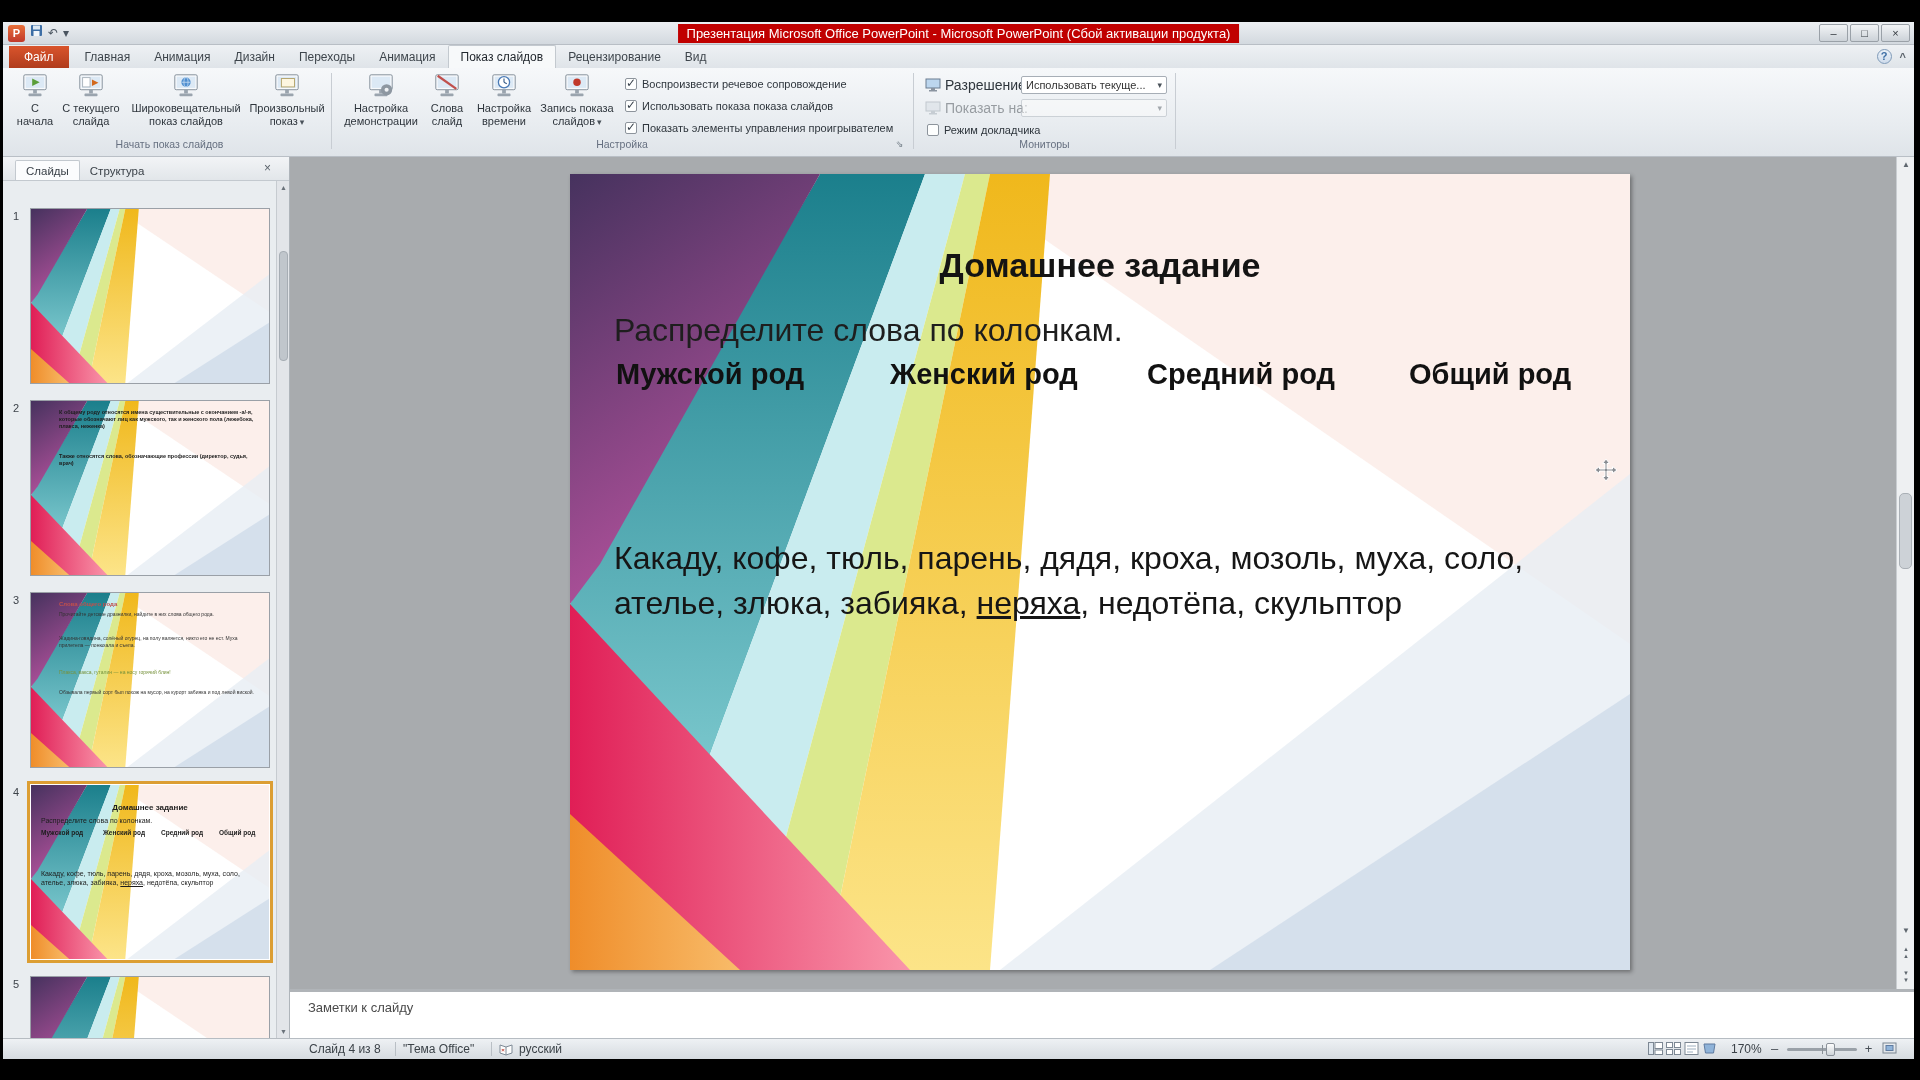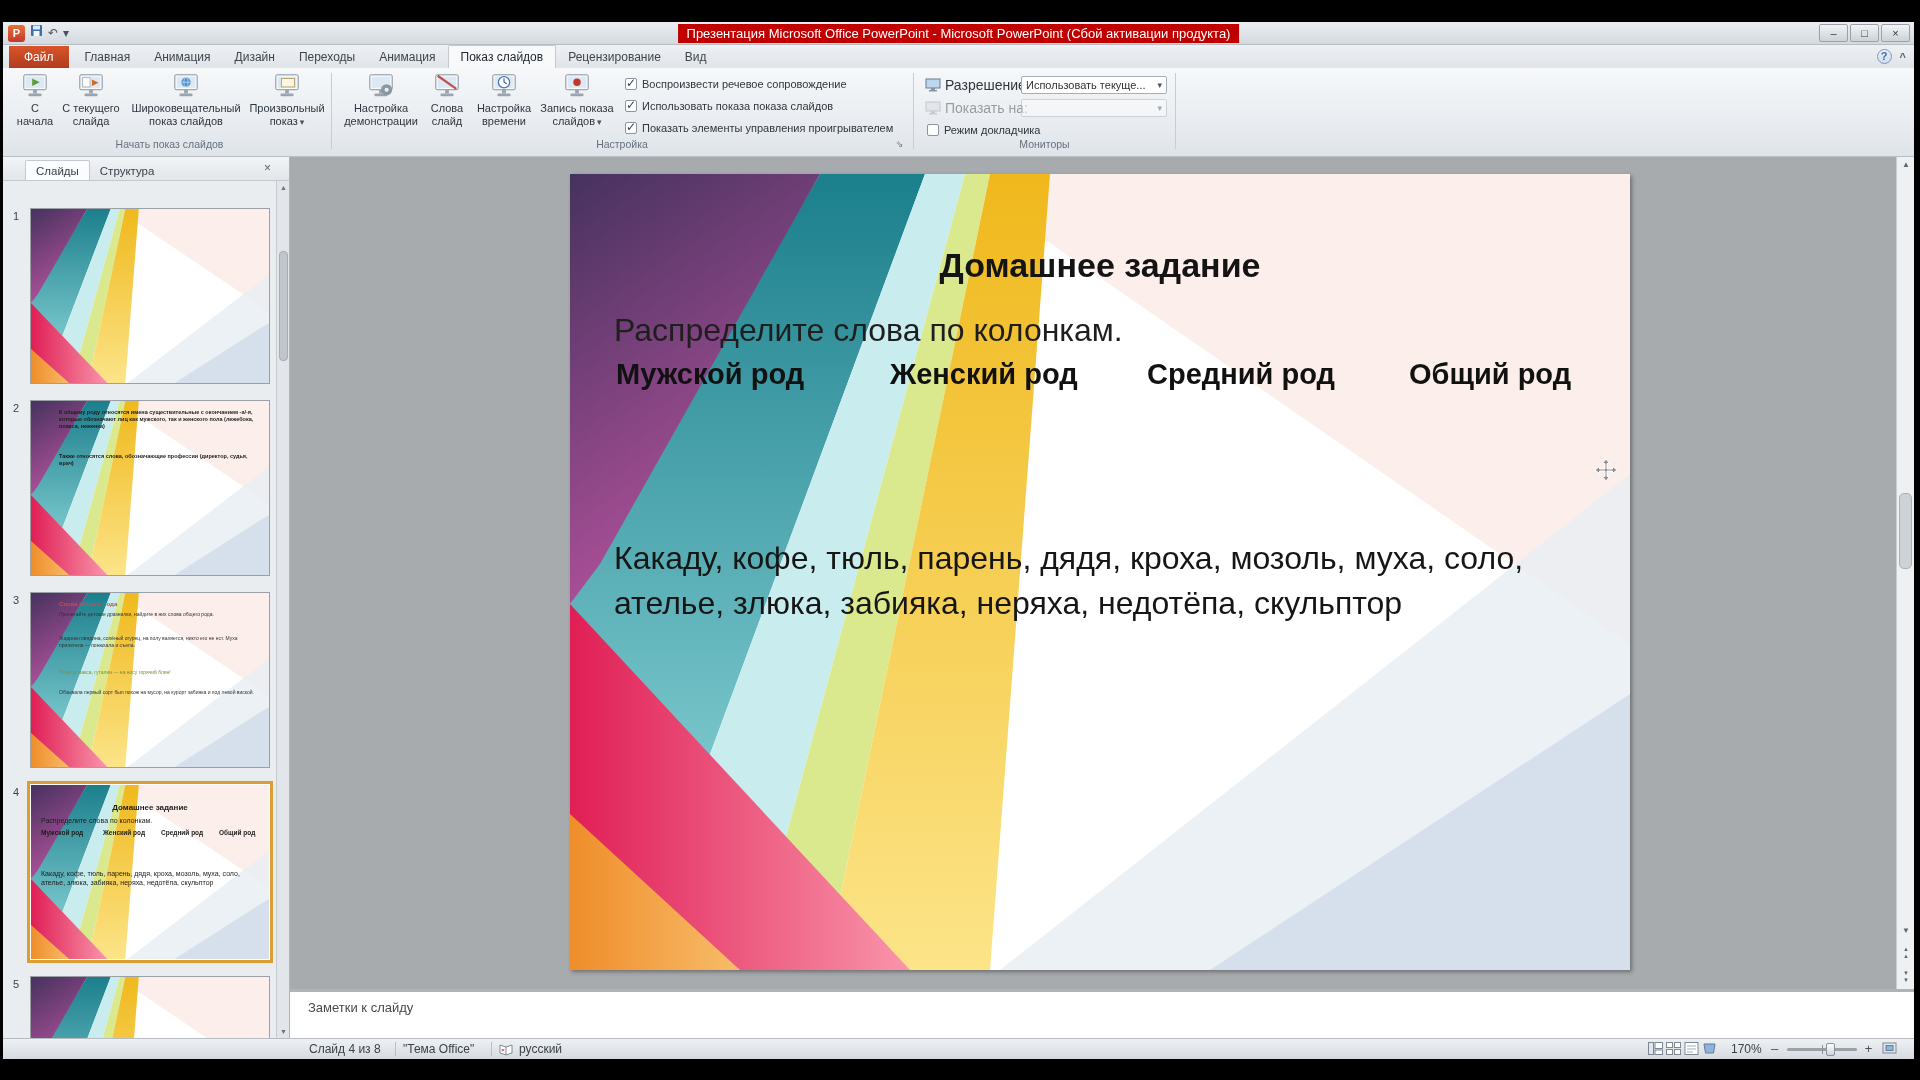--- a/index.html
+++ b/index.html
@@ -52,21 +52,21 @@
   .combo{height:18px;background:#fff;border:1px solid #a7aeb6;display:flex;align-items:center;
     font-size:11px;color:#333;padding:0 4px;border-radius:2px}
   .combo .dd{margin-left:auto}
   .launcher{position:absolute;font-size:9px;color:#76808a}
 
   
   .pane{position:absolute;left:0;top:135px;width:287px;height:881px;background:#e9edf0;
     border-right:1px solid #aeb4ba;overflow:hidden}
   .panetabs{position:absolute;left:0;top:0;width:100%;height:24px;
     background:linear-gradient(#f2f4f6,#e2e6ea);border-bottom:1px solid #c3c9cf;
-    display:flex;align-items:flex-end;padding-left:22px}
+    display:flex;align-items:flex-end;padding-left:12px}
   .ptab{font-size:11.5px;color:#3a4148;padding:4px 10px 3px}
   .ptab.active{background:#fbfcfd;border:1px solid #c3c9cf;border-bottom:none;border-radius:2px 2px 0 0}
   .paneclose{position:absolute;right:18px;top:5px;font-size:12px;color:#5c646c;line-height:12px}
   .thumb{position:absolute;left:27px;width:240px;height:176px;background:#fff;
     border:1px solid #9aa0a7;overflow:hidden}
   .thumb.selected{border:1px solid #fff;outline:3px solid #dc9e33}
   .tnum{position:absolute;left:10px;font-size:11px;color:#3d434a}
   .tdesign{position:absolute;left:0;top:0;width:100%;height:100%}
   .ttext{position:absolute;color:#1d1d1d}
   .panescroll{position:absolute;right:0;top:24px;bottom:0;width:13px;background:#e2e5e9;border-left:1px solid #c6cbd0}
@@ -76,21 +76,21 @@
   
   .editor{position:absolute;left:287px;top:135px;width:1624px;height:832px;background:#a8abae;overflow:hidden}
   .slide{position:absolute;left:280px;top:17px;width:1060px;height:796px;background:#fff;
     box-shadow:2px 2px 4px rgba(40,40,40,.45)}
   .slide .design{position:absolute;inset:0;width:100%;height:100%}
   .s-title{position:absolute;left:0;top:72px;width:100%;text-align:center;
     font-size:34px;font-weight:bold;color:#141414}
   .s-sub{position:absolute;left:44px;top:138px;font-size:32px;color:#1e1e1e}
   .s-col{position:absolute;top:184px;font-size:29px;font-weight:bold;color:#111;white-space:nowrap}
   .s-body{position:absolute;left:44px;top:362px;width:930px;font-size:32px;line-height:1.42;color:#161616}
-  .u{}
+  .u{text-decoration:underline}
   .vscroll{position:absolute;right:0;top:0;bottom:0;width:18px;background:#eef0f2;border-left:1px solid #c9cdd1}
   .vthumb{position:absolute;left:2px;width:13px;border-radius:5px;background:#cdd2d7;border:1px solid #aab0b6}
   .varrow{position:absolute;left:0;width:18px;height:16px;font-size:8px;color:#5f676f;text-align:center;line-height:16px}
   .vdbl{position:absolute;left:0;width:18px;height:16px;font-size:6px;color:#5f676f;text-align:center;line-height:7px;padding-top:1px}
 
   
   .notes{position:absolute;left:287px;top:967px;width:1624px;height:49px;background:#fff;
     border-top:3px solid #b0b4b8}
   .notes span{position:absolute;left:18px;top:8px;font-size:13px;color:#4a4a4a}
   .statusbar{position:absolute;left:0;top:1016px;width:100%;height:21px;

